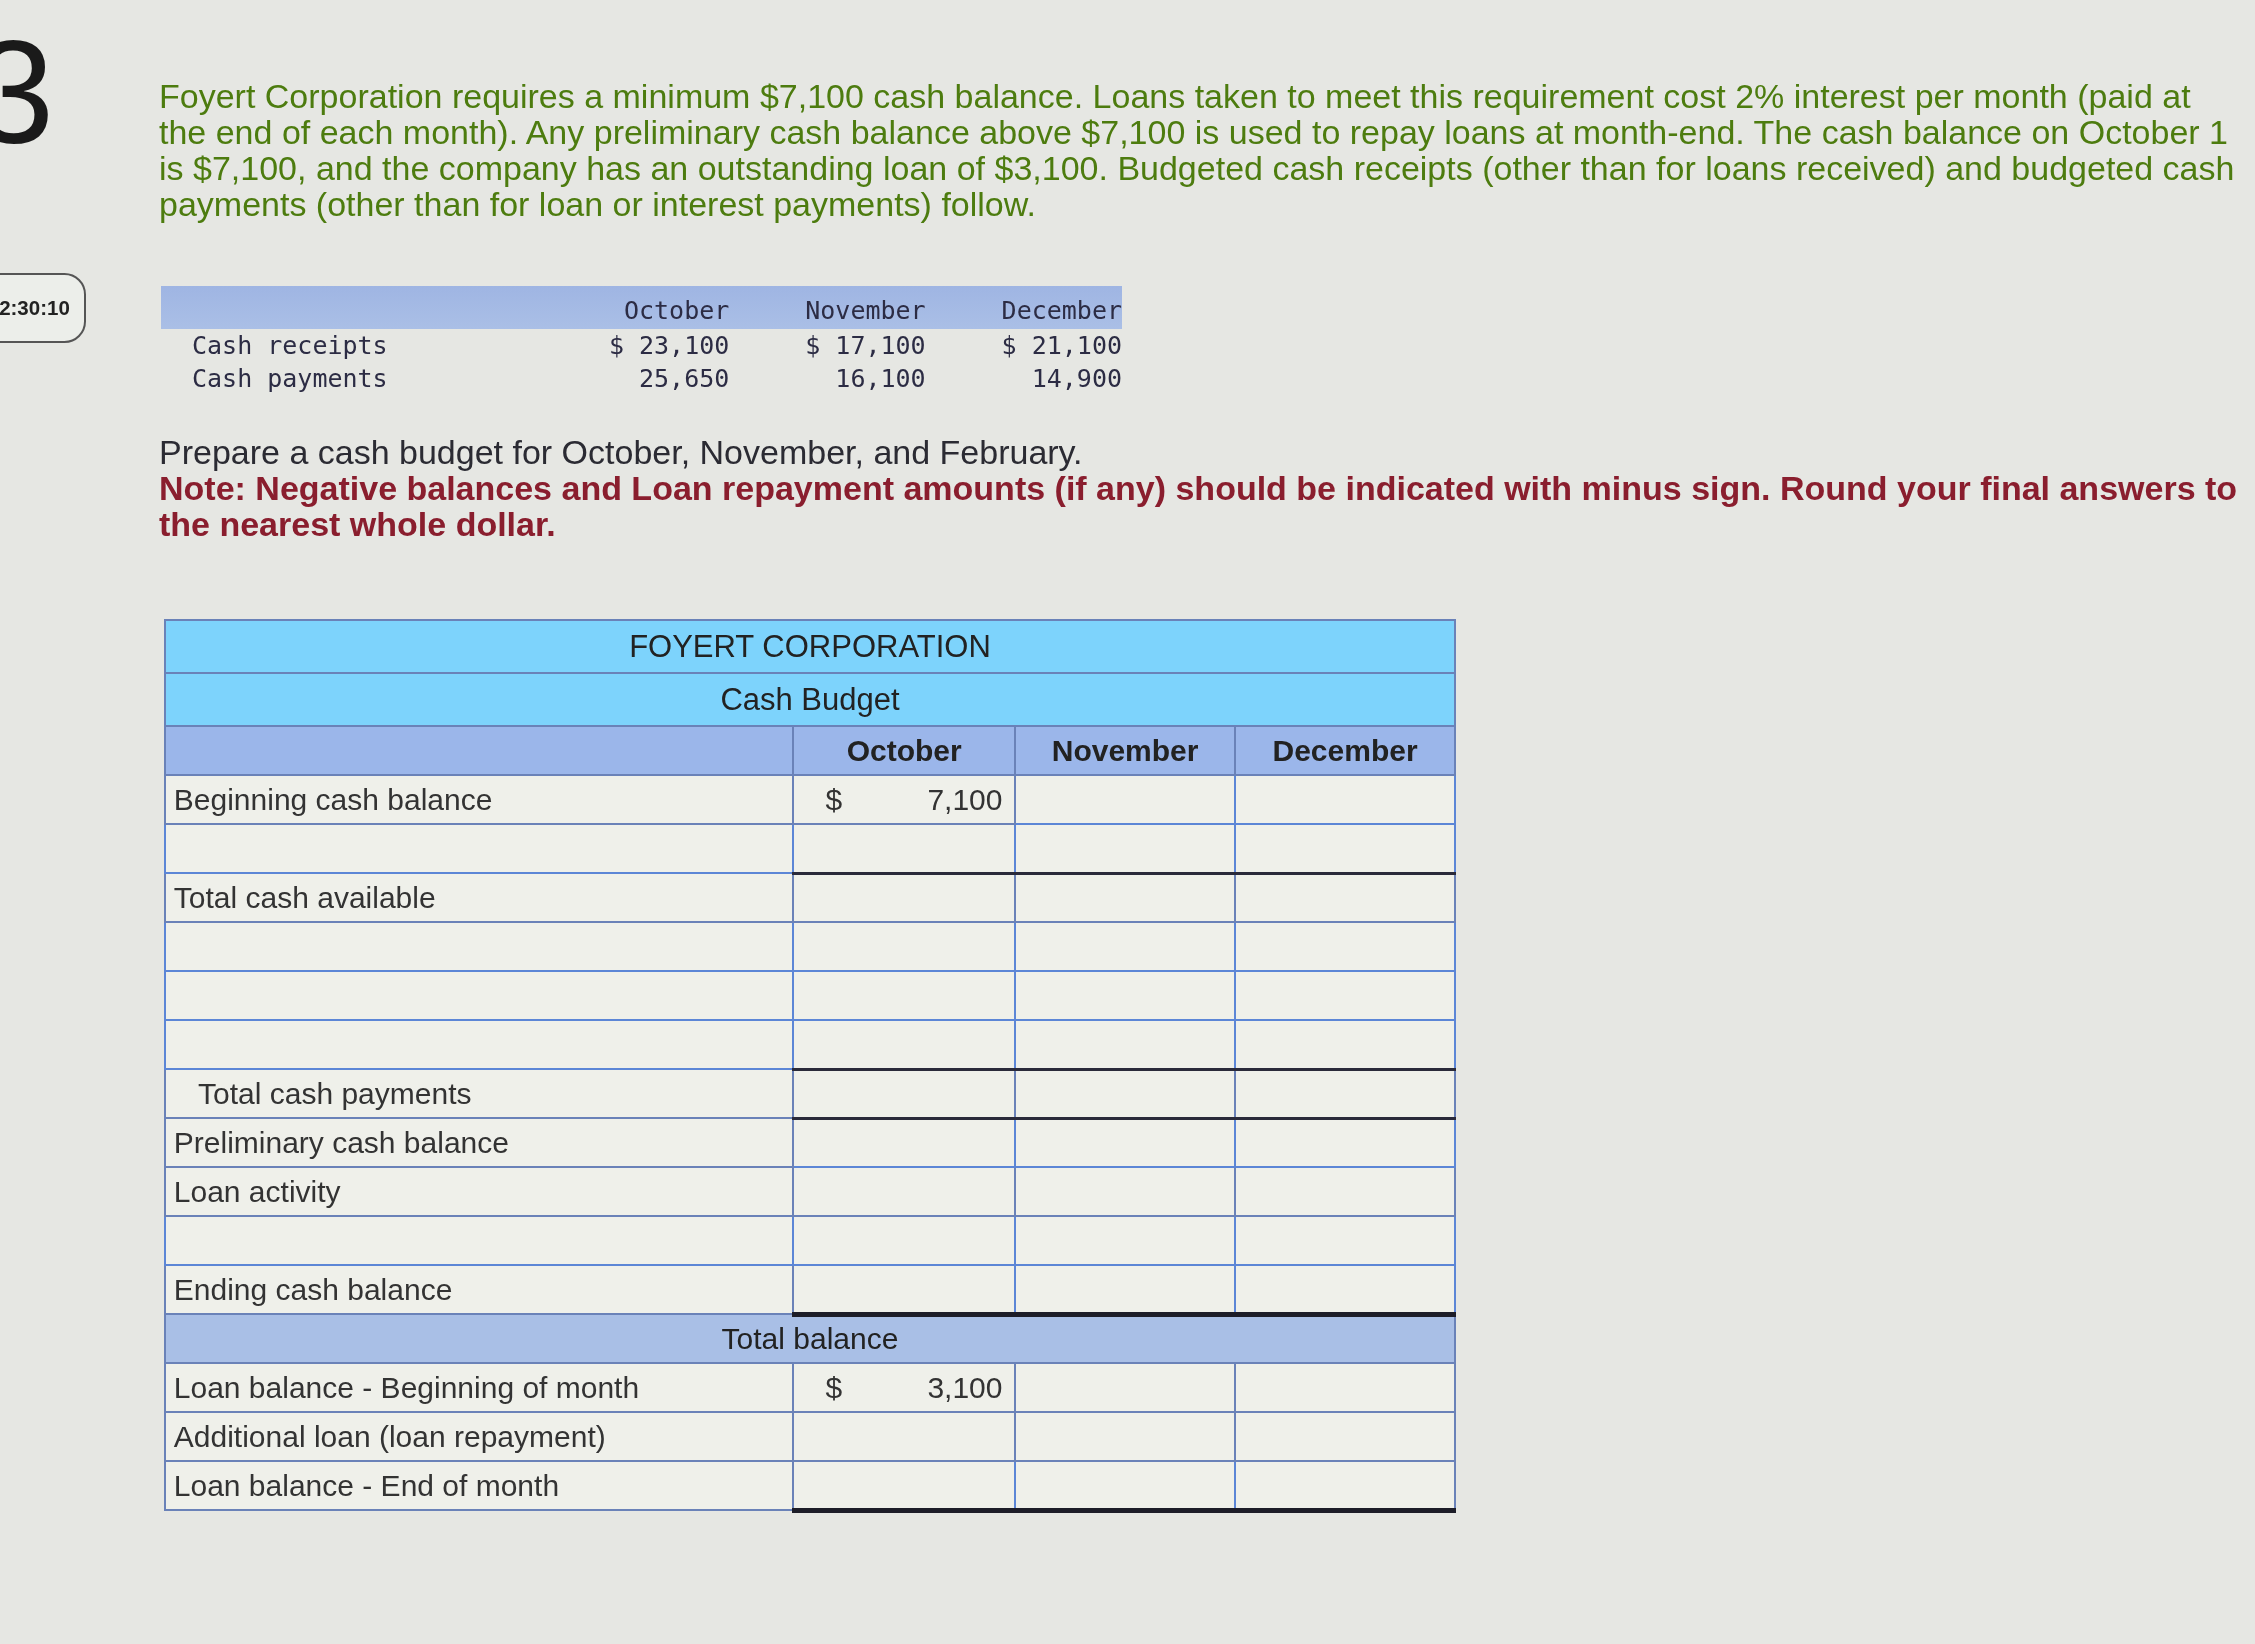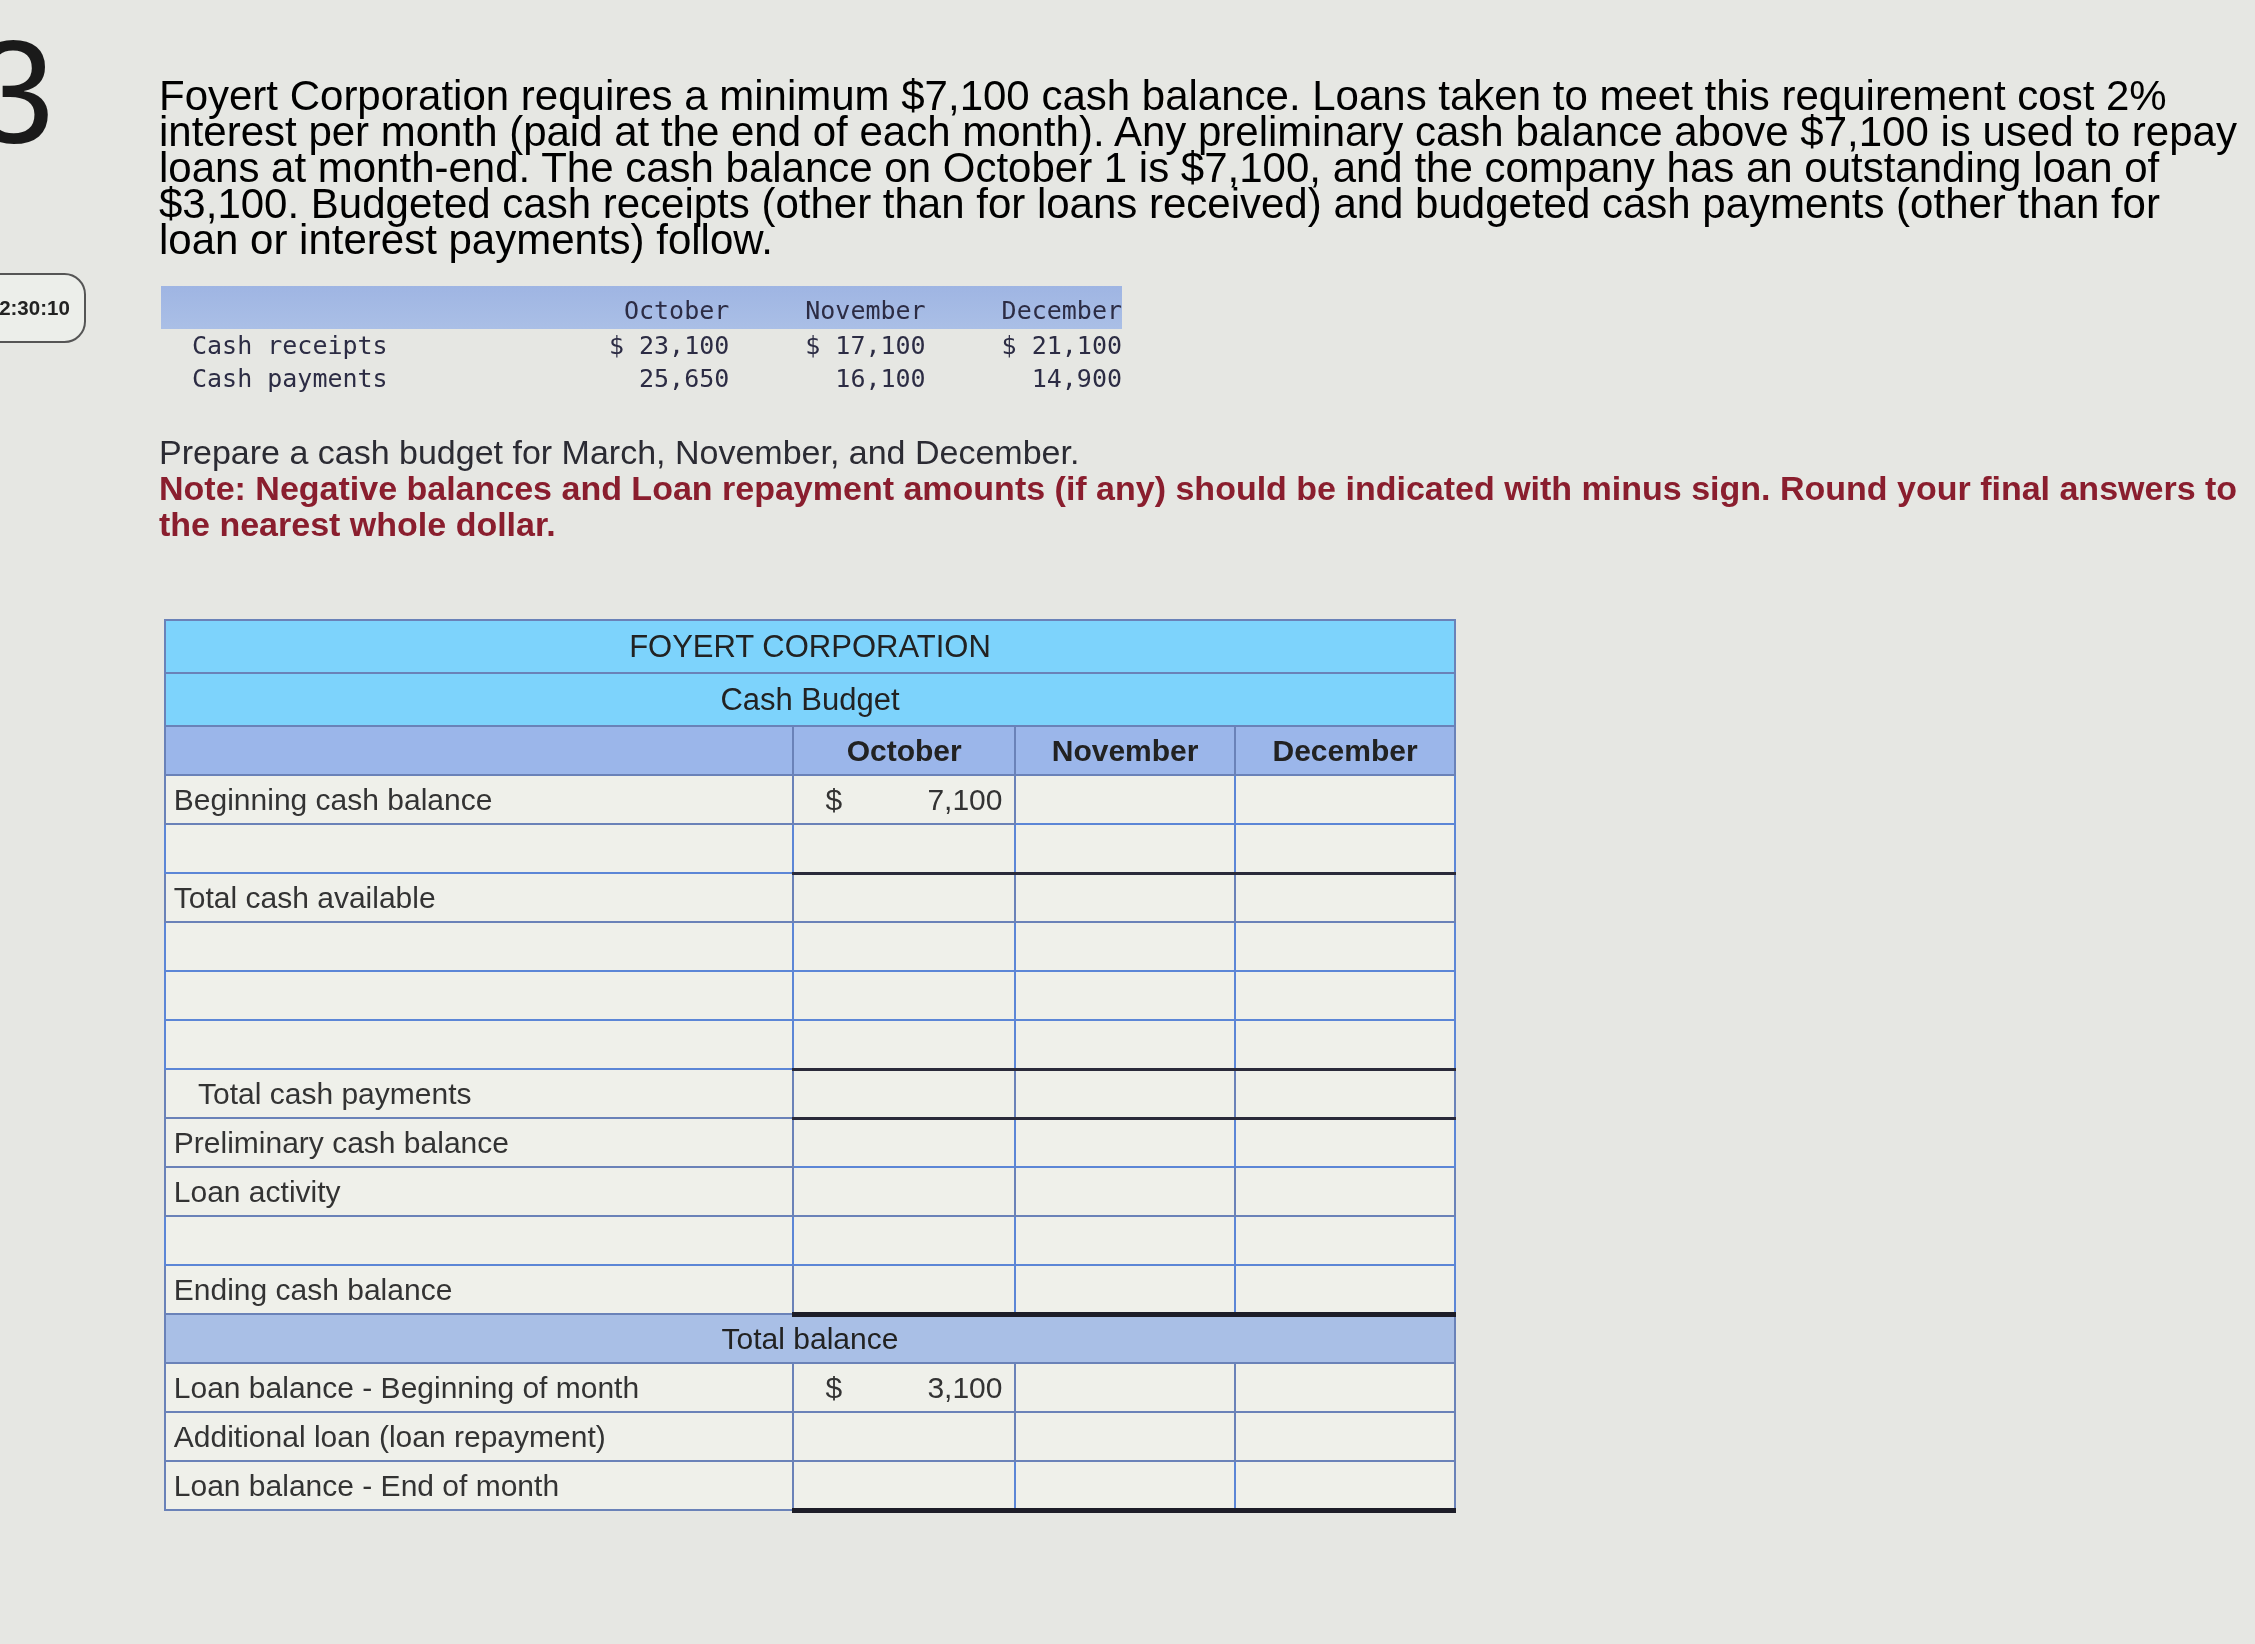--- a/index.html
+++ b/index.html
@@ -17,21 +17,21 @@
   .timer {
     position:absolute; left:-19.5px; top:273px;
     width:105px; height:70px; border:2px solid #555;
     border-radius:0 21.5px 21.5px 0; background:#eceeea;
     font-size:20.5px; font-weight:700; color:#222;
     display:flex; align-items:center; justify-content:flex-end; padding-right:13.7px;
     box-sizing:border-box;
   }
   .intro {
     position:absolute; left:159px; top:78px; width:2087px;
-    font-size:42px; line-height:36px; color:#000000;
+    font-size:34px; line-height:36px; color:#4d7c0f;
   }
   .given {
     position:absolute; left:161px; top:286px; width:961px;
     font-family:"DejaVu Sans Mono", monospace; font-size:25px; color:#2c2c44;
   }
   .given .hdr { height:43px; background:linear-gradient(#9fb5e3,#aabfe6); display:flex; }
   .given .row { display:flex; height:33px; align-items:center; }
   .given .lbl { width:356px; padding-left:31px; }
   .given .c { width:205px; text-align:right; }
   .given .hdr .c { padding-top:9.8px; }
@@ -78,21 +78,21 @@
   </div>
   <div class="row">
     <div class="lbl">Cash payments</div>
     <div class="c">25,650</div>
     <div class="c">16,100</div>
     <div class="c">14,900</div>
   </div>
 </div>
 
 <div class="prepare">
-  <div>Prepare a cash budget for March, November, and December.</div>
+  <div>Prepare a cash budget for October, November, and February.</div>
   <div class="note">Note: Negative balances and Loan repayment amounts (if any) should be indicated with minus sign. Round your final answers to the nearest whole dollar.</div>
 </div>
 
 <table class="budget">
   <colgroup>
       <col style="width:629px">
       <col style="width:222px">
       <col style="width:220px">
       <col style="width:220px">
     </colgroup>

